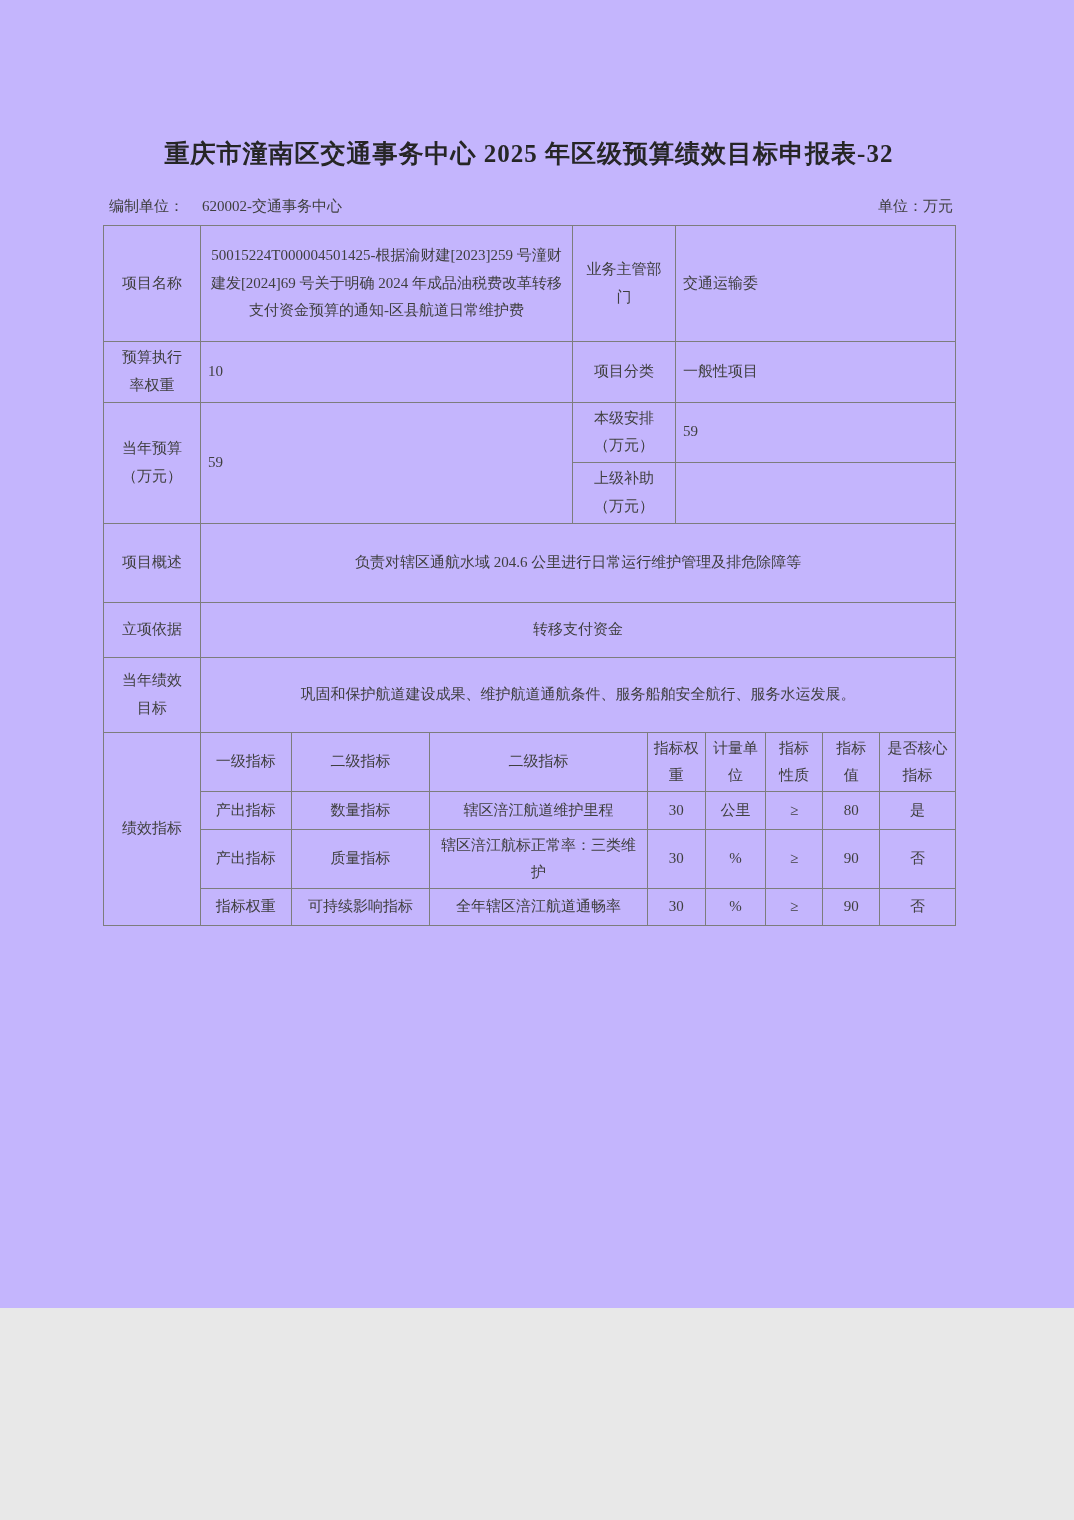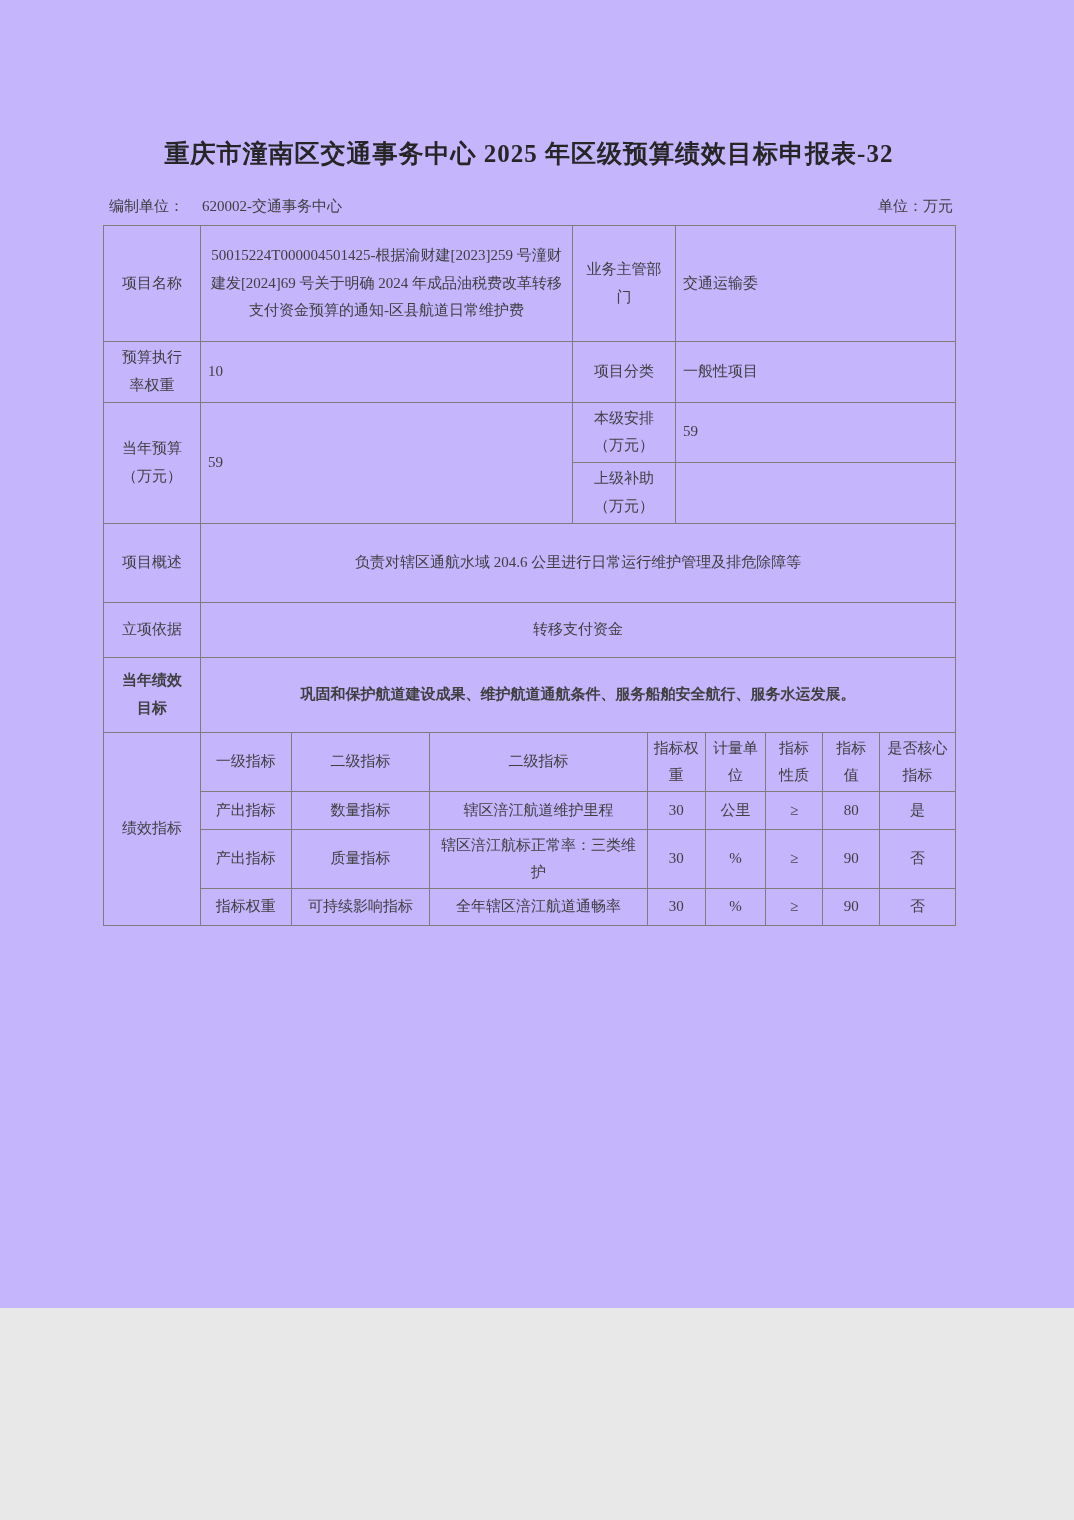--- a/index.html
+++ b/index.html
@@ -45,21 +45,21 @@
   }
   td.lbl { text-align:center; white-space:pre-line; line-height:1.8; }
   td.center { text-align:left; }
   td.left  { text-align:center; }
   tr.r1 { height:116px; }
   tr.r2 { height:56px; }
   tr.r3a { height:57px; }
   tr.r3b { height:57px; }
   tr.r4 { height:79px; }
   tr.r5 { height:55px; }
-  tr.r6 { height:75px;font-weight:bold; }
+  tr.r6 { height:75px; }
   td.nest-holder { padding:0 !important; vertical-align:top; }
   table.ind {
     border-collapse:collapse;
     table-layout:fixed;
     width:100%;
     height:187px;
   }
   table.ind td {
     border:1px solid #7d7d7d;
     font-size:15px;

